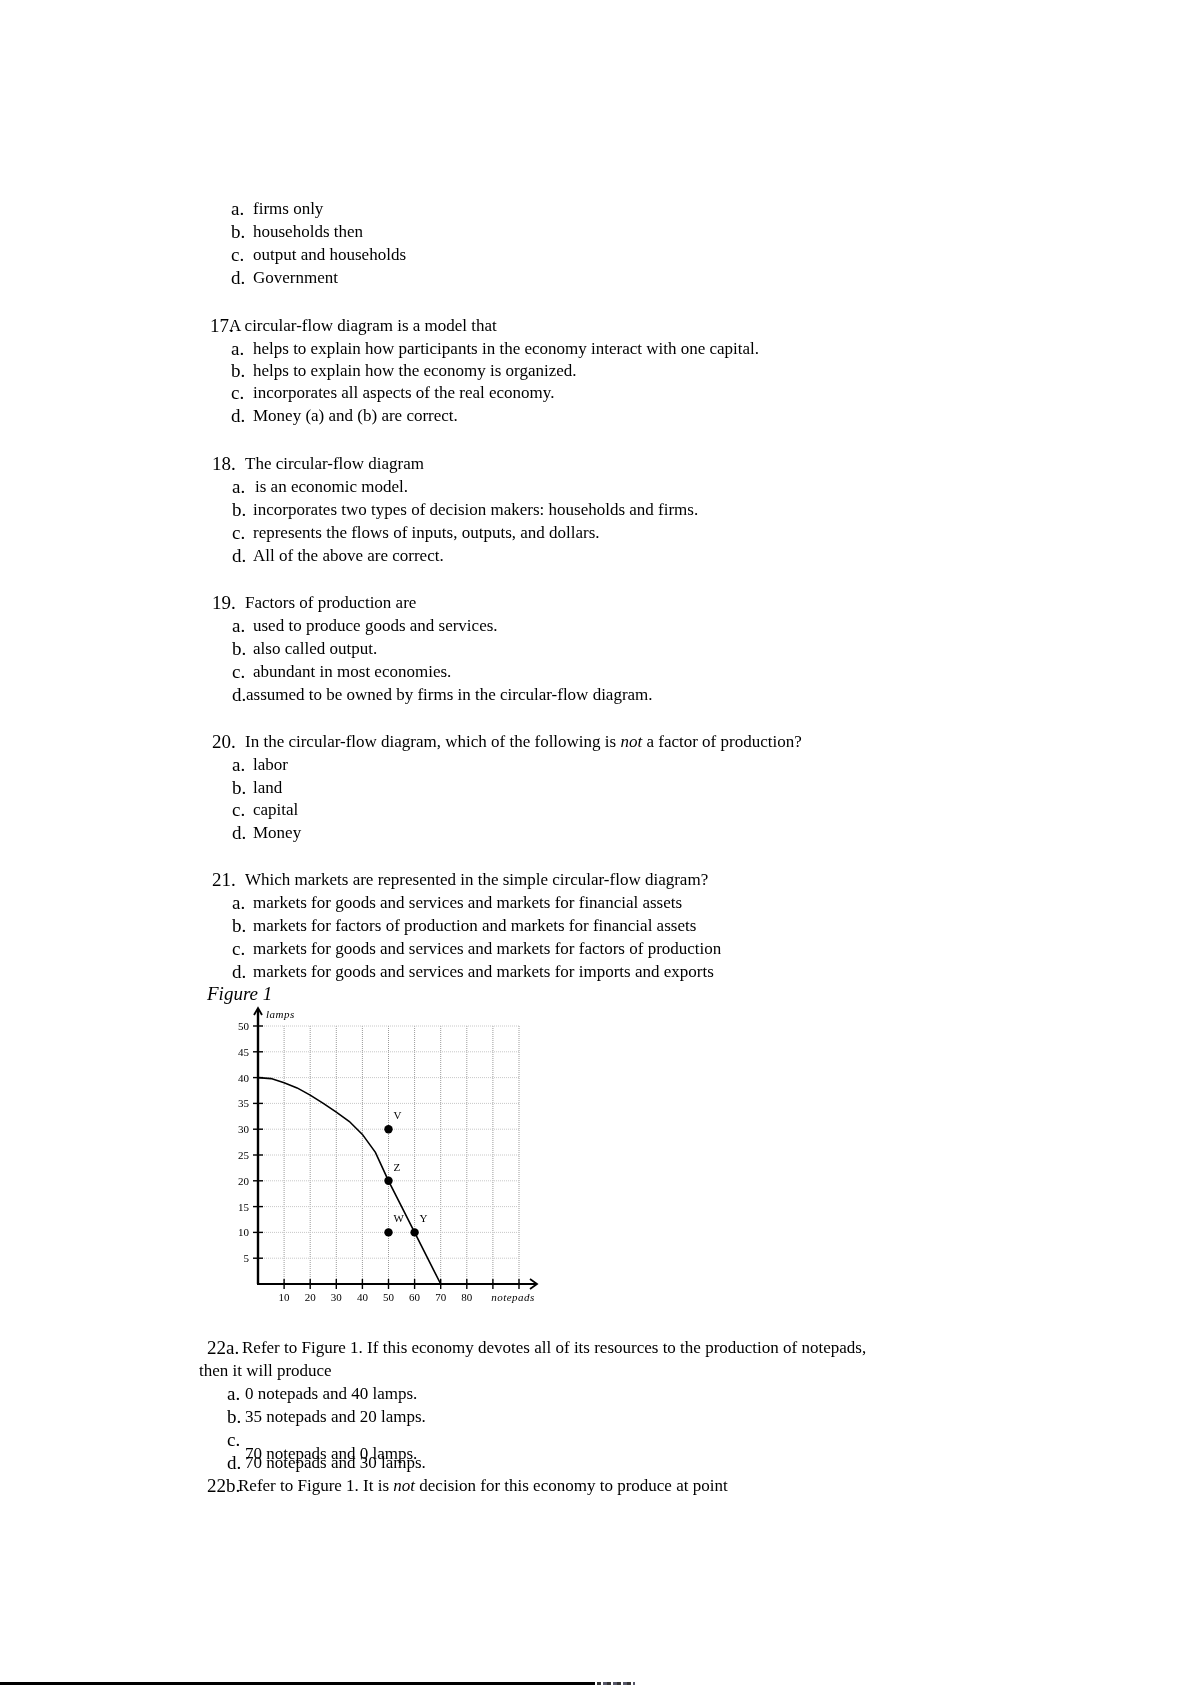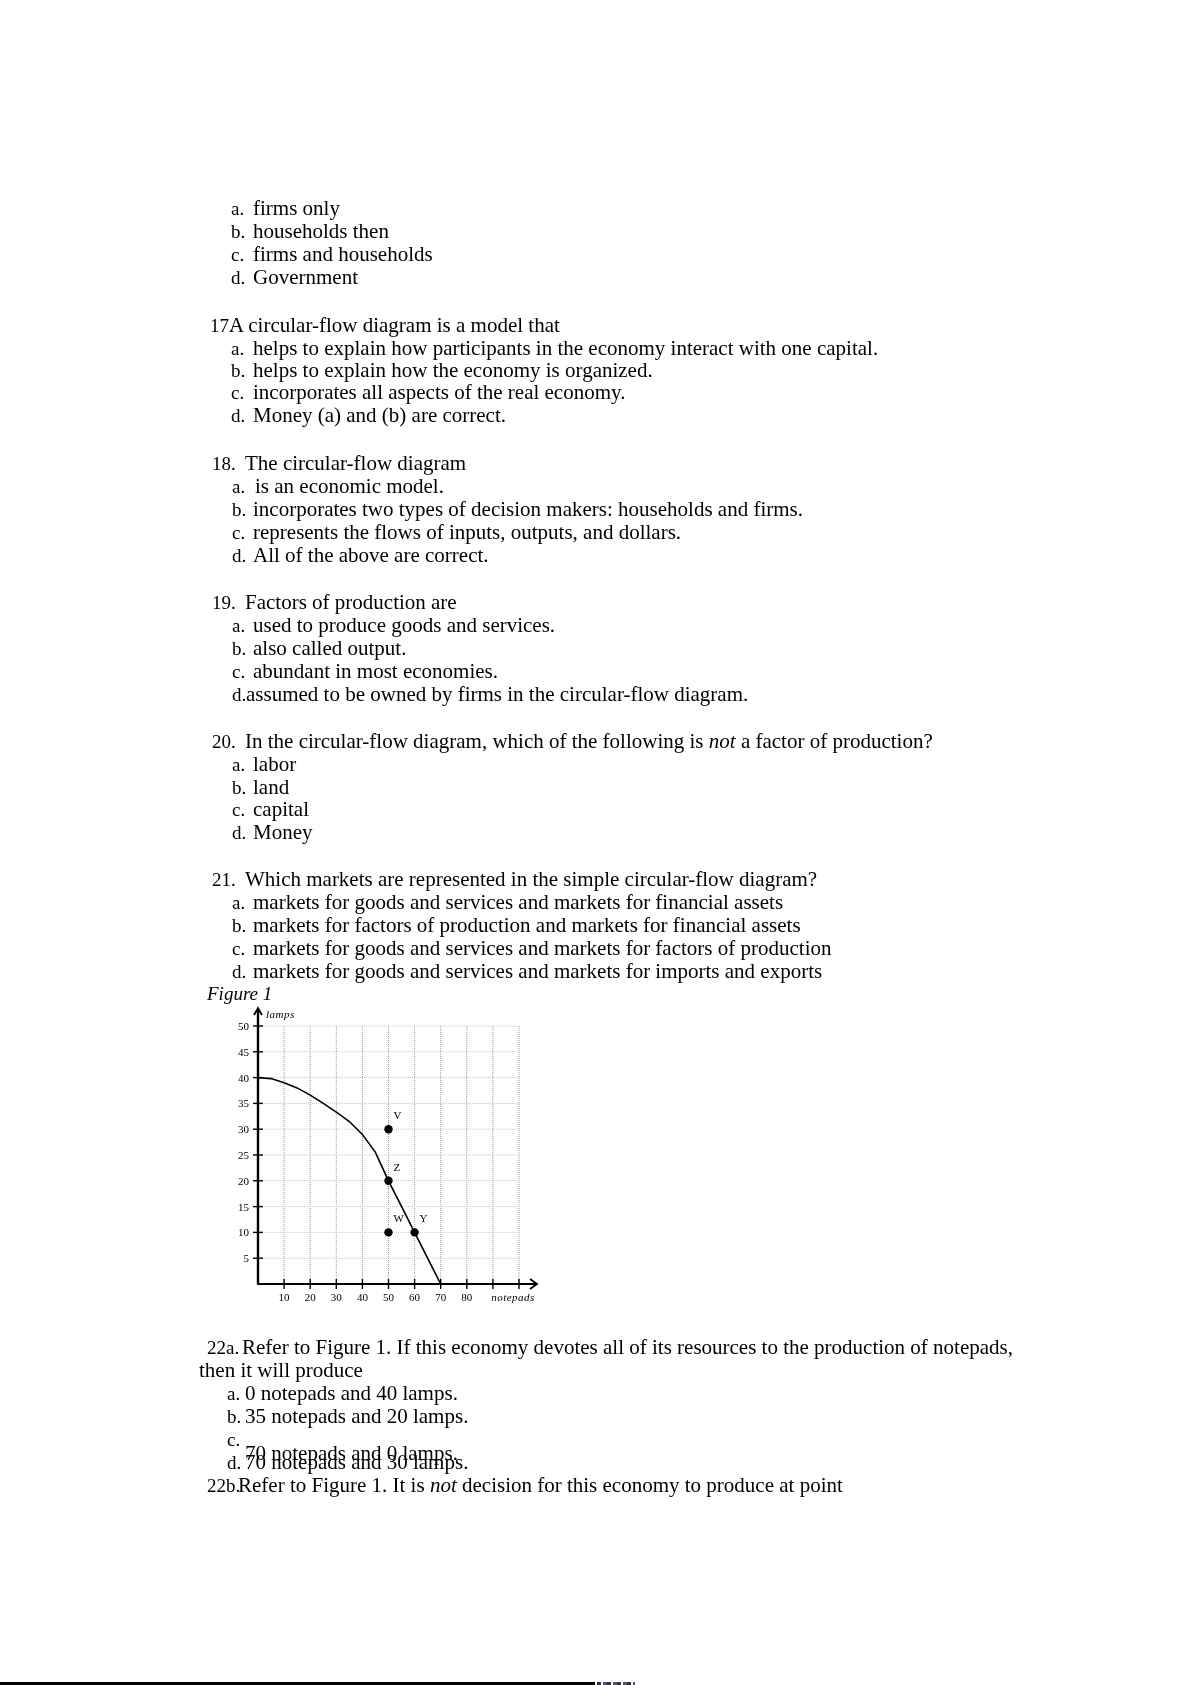--- a/index.html
+++ b/index.html
@@ -1,39 +1,39 @@
 <!DOCTYPE html>
 <html><head>
 <meta charset="utf-8">
 <style>
   html, body { margin: 0; padding: 0; background: #ffffff; }
   body { width: 1191px; height: 1685px; position: relative; overflow: hidden;
          font-family: "Liberation Serif", "DejaVu Serif", serif; color: #000; }
-  .line { position: absolute; font-size: 21px; line-height: 23px; white-space: nowrap; }
+  .line { position: absolute; font-size: 17px; line-height: 23px; white-space: nowrap; }
   .num { position: absolute; font-size: 19px; line-height: 23px; }
   .opt-letter { position: absolute; font-size: 19px; line-height: 23px; }
   .fig-label { position: absolute; font-size: 19px; line-height: 23px; font-style: italic; }
   #chart { position: absolute; left: 0; top: 0; }
   .tick-label { font-family: "Liberation Serif", serif; font-size: 11px; fill: #000; }
   .axis-name { font-family: "Liberation Serif", serif; font-size: 11px; font-style: italic; fill: #000; letter-spacing: 0.5px; }
   .pt-label { font-family: "Liberation Serif", serif; font-size: 11px; fill: #000; }
   #bottom-rule { position: absolute; left: 0; top: 1682px; width: 595px; height: 3px; background: #000; }
   #bottom-mark { position: absolute; left: 597px; top: 1682px; width: 38px; height: 3px;
                  background: repeating-linear-gradient(90deg,#333 0 4px,#fff 4px 6px,#556 6px 10px); }
 </style>
 </head>
 <body>
 
 <div>
   <span class="opt-letter" style="left:231px;top:197px">a.</span>
   <span class="line" style="left:253px;top:197px">firms only</span>
   <span class="opt-letter" style="left:231px;top:220px">b.</span>
   <span class="line" style="left:253px;top:220px">households then</span>
   <span class="opt-letter" style="left:231px;top:243px">c.</span>
-  <span class="line" style="left:253px;top:243px">firms and households</span>
+  <span class="line" style="left:253px;top:243px">output and households</span>
   <span class="opt-letter" style="left:231px;top:266px">d.</span>
   <span class="line" style="left:253px;top:266px">Government</span>
 </div>
 
 <div>
   <span class="num" style="left:210px;top:314px">17.</span>
   <span class="line" style="left:229px;top:314px">A circular-flow diagram is a model that</span>
   <span class="opt-letter" style="left:231px;top:337px">a.</span>
   <span class="line" style="left:253px;top:337px">helps to explain how participants in the economy interact with one capital.</span>
   <span class="opt-letter" style="left:231px;top:359px">b.</span>

